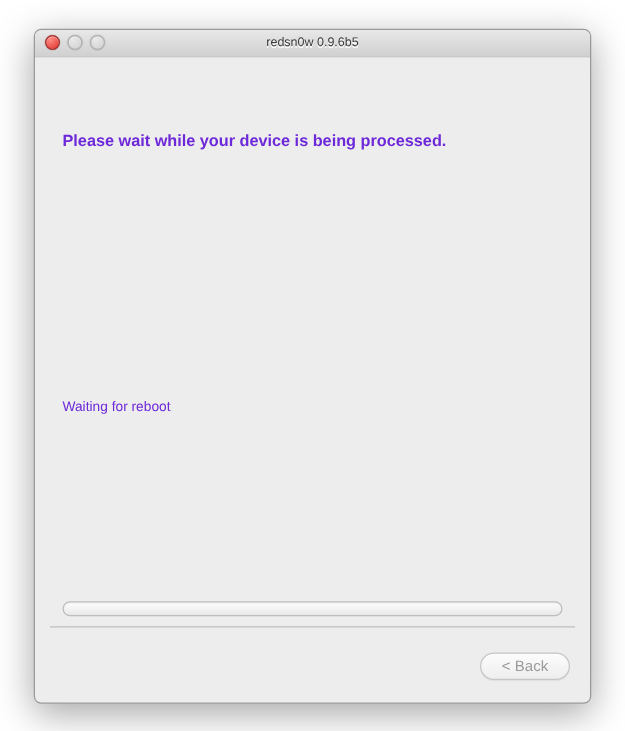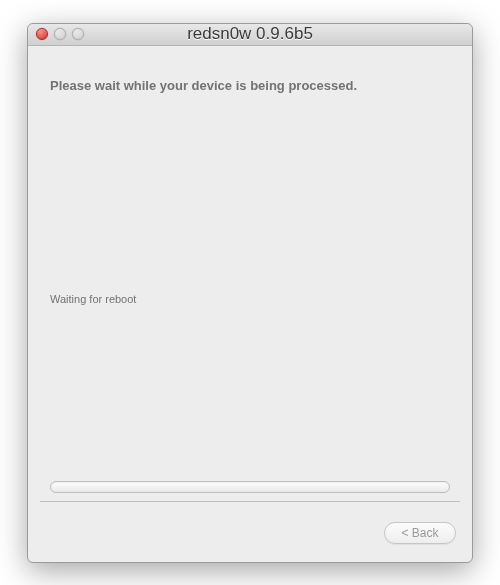--- a/index.html
+++ b/index.html
@@ -45,31 +45,32 @@
       height: 12px;
       border-radius: 50%;
       box-shadow: inset 0 1px 1px rgba(255,255,255,0.4), 0 0 1px rgba(0,0,0,0.4);
     }
     .light.red { background: radial-gradient(circle at 35% 30%, #ff8a80, #d9302a); border:1px solid #a52720;}
     .light.disabled { background: radial-gradient(circle at 35% 30%, #e9e9e9, #cfcfcf); border:1px solid #b0b0b0;}
     .title {
       position: absolute;
       left: 0; right: 0;
       text-align: center;
-      font-size: 17px;
+      font-size: 10px;
       color: #3a3a3a;
       text-shadow: 0 1px 0 #fff;
       pointer-events: none;
     }
     .content {
       flex: 1;
-      padding: 32px 22px 8px 22px;
+      padding: 11px 22px 8px 22px;
       display: flex;
       flex-direction: column;
-      color: #737373;
+      color: #6d28d9;
+      margin-top: 48px;
     }
     .instruction {
       font-weight: bold;
       font-size: 13px;
       margin-bottom: 200px;
     }
     .status {
       font-size: 11px;
       margin-bottom: auto;
     }

